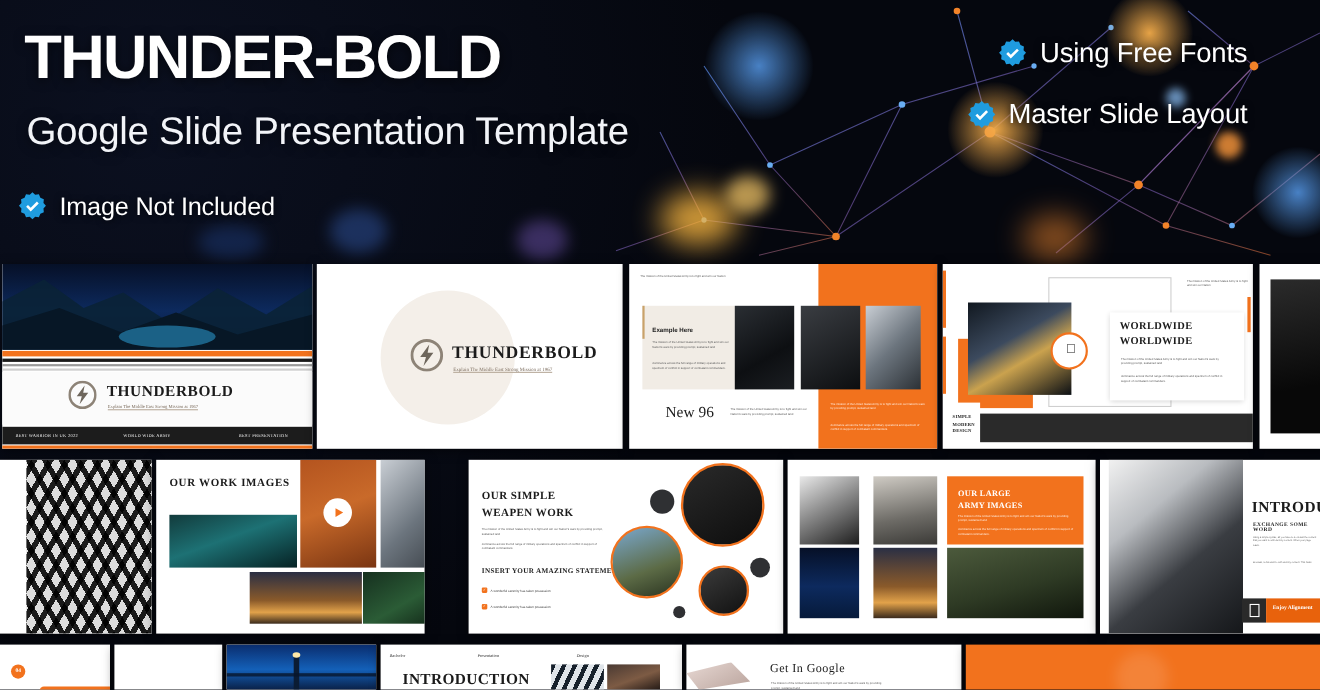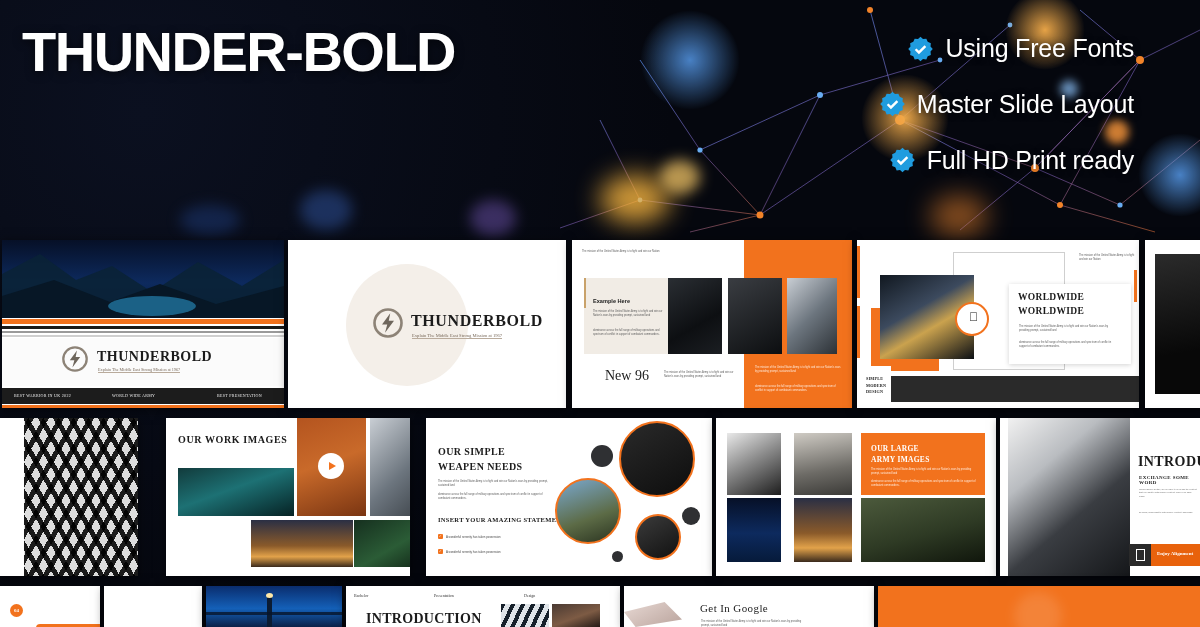--- a/index.html
+++ b/index.html
@@ -26,21 +26,21 @@
   .subtitle { position:absolute; left:24px; top:100px; color:#f2f4f8; font-size:35px;
     font-weight:300; letter-spacing:-.3px; text-shadow:0 2px 10px rgba(0,0,0,.6); }
 
   .badge-row { position:absolute; display:flex; align-items:center; gap:11px; }
   .badge-row .lbl { color:#fff; font-size:24px; font-weight:400; letter-spacing:-.2px;
     text-shadow:0 1px 7px rgba(0,0,0,.75); white-space:nowrap; }
   .chk { width:27px; height:27px; flex:0 0 27px; position:relative; }
   .chk svg { display:block; width:27px; height:27px; }
 
   .feat { right:66px; }
-  .feat.f0 { top:34px;align-items:flex-end; } .feat.f1 { top:90px; } .feat.f2 { top:146px; }
+  .feat.f0 { top:34px; } .feat.f1 { top:90px; } .feat.f2 { top:146px; }
   .feat .lbl { font-size:25px; }
   .notinc { left:16px; top:174px; }
   .notinc .lbl { font-size:23px; }
 
   
   .slide { position:absolute; background:#fff; overflow:hidden;
     box-shadow:0 2px 10px rgba(0,0,0,.55); }
 
   .row1 { top:240px; height:168px; }
   .row2 { top:418px; height:158px; }
@@ -156,48 +156,49 @@
   <div class="bokeh" style="left:660px;top:160px;width:40px;height:34px;background:#ffcf6b;opacity:.7"></div>
   <div class="bokeh xl" style="left:930px;top:195px;width:58px;height:42px;background:#d97a2a;opacity:.6"></div>
   <div class="bokeh" style="left:300px;top:190px;width:52px;height:40px;background:#2d4f96;opacity:.55"></div>
   <div class="bokeh" style="left:470px;top:200px;width:46px;height:36px;background:#7a5bbf;opacity:.45"></div>
   <div class="bokeh s" style="left:1105px;top:120px;width:24px;height:24px;background:#ff9a3c;opacity:.8"></div>
   <div class="bokeh s" style="left:1060px;top:80px;width:18px;height:18px;background:#8fc6ff;opacity:.7"></div>
   <div class="bokeh" style="left:180px;top:205px;width:60px;height:30px;background:#1d3a78;opacity:.5"></div>
 
   <div class="hero">
     <div class="title">THUNDER-BOLD</div>
-
+    <div class="subtitle">Google Slide Presentation Template</div>
+
+    <div class="badge-row notinc">
+      <span class="chk">
+        <svg viewBox="0 0 24 24">
+            <path fill="#1f9cdf" d="M12 .7l2.2 2 3-.3 1.2 2.8 2.8 1.2-.3 3 2 2.2-2 2.2.3 3-2.8 1.2-1.2 2.8-3-.3-2.2 2-2.2-2-3 .3-1.2-2.8-2.8-1.2.3-3-2-2.2 2-2.2-.3-3 2.8-1.2L6.8 2.4l3 .3z"></path>
+            <path fill="#fff" d="M10.6 16.2L6.9 12.5l1.5-1.5 2.2 2.2 5-5 1.5 1.5z"></path>
+          </svg>
+      </span>
+      <span class="lbl">Image Not  Included</span>
+    </div>
 
     <div class="badge-row feat f0">
       <span class="chk">
         <svg viewBox="0 0 24 24">
             <path fill="#1f9cdf" d="M12 .7l2.2 2 3-.3 1.2 2.8 2.8 1.2-.3 3 2 2.2-2 2.2.3 3-2.8 1.2-1.2 2.8-3-.3-2.2 2-2.2-2-3 .3-1.2-2.8-2.8-1.2.3-3-2-2.2 2-2.2-.3-3 2.8-1.2L6.8 2.4l3 .3z"></path>
             <path fill="#fff" d="M10.6 16.2L6.9 12.5l1.5-1.5 2.2 2.2 5-5 1.5 1.5z"></path>
           </svg>
       </span>
       <span class="lbl">Using Free Fonts</span>
     </div>
     <div class="badge-row feat f1">
       <span class="chk">
         <svg viewBox="0 0 24 24">
             <path fill="#1f9cdf" d="M12 .7l2.2 2 3-.3 1.2 2.8 2.8 1.2-.3 3 2 2.2-2 2.2.3 3-2.8 1.2-1.2 2.8-3-.3-2.2 2-2.2-2-3 .3-1.2-2.8-2.8-1.2.3-3-2-2.2 2-2.2-.3-3 2.8-1.2L6.8 2.4l3 .3z"></path>
             <path fill="#fff" d="M10.6 16.2L6.9 12.5l1.5-1.5 2.2 2.2 5-5 1.5 1.5z"></path>
           </svg>
       </span>
       <span class="lbl">Master Slide Layout</span>
-    </div>
-    <div class="badge-row feat f2">
-      <span class="chk">
-        <svg viewBox="0 0 24 24">
-            <path fill="#1f9cdf" d="M12 .7l2.2 2 3-.3 1.2 2.8 2.8 1.2-.3 3 2 2.2-2 2.2.3 3-2.8 1.2-1.2 2.8-3-.3-2.2 2-2.2-2-3 .3-1.2-2.8-2.8-1.2.3-3-2-2.2 2-2.2-.3-3 2.8-1.2L6.8 2.4l3 .3z"></path>
-            <path fill="#fff" d="M10.6 16.2L6.9 12.5l1.5-1.5 2.2 2.2 5-5 1.5 1.5z"></path>
-          </svg>
-      </span>
-      <span class="lbl">Full HD Print ready</span>
     </div>
   </div>
 
   <div class="slide row1" style="left:2px;width:282px;">
     <div class="ph img-night" style="left:0;top:0;width:282px;height:78px;"></div>
     <svg style="position:absolute;left:0;top:0;width:282px;height:78px" viewBox="0 0 282 78" preserveAspectRatio="none">
       <path d="M0,78 L0,34 L38,14 L74,40 L110,26 L150,52 L196,22 L240,46 L282,20 L282,78 Z" fill="#0a2236" opacity=".9"></path>
       <path d="M0,78 L0,56 L52,40 L108,62 L158,44 L214,64 L282,46 L282,78 Z" fill="#071726"></path>
       <ellipse cx="150" cy="66" rx="44" ry="10" fill="#2b9fd6" opacity=".55"></ellipse>
     </svg>
@@ -276,35 +277,35 @@
   </div>
 
   <div class="slide row1" style="left:1145px;width:60px;">
     <div class="ph img-dark" style="left:10px;top:14px;width:46px;height:140px;background:linear-gradient(170deg,#2b2b2b,#080808 70%);"></div>
   </div>
 
   <div class="slide row2" style="left:0;width:138px;">
     <div class="ph img-hex" style="left:24px;top:0;width:114px;height:158px;"></div>
   </div>
 
-  <div class="slide row2" style="left:142px;width:244px;margin-left:24px;">
+  <div class="slide row2" style="left:142px;width:244px;">
     <div class="t serif" style="left:12px;top:16px;font-size:10px;font-weight:700;letter-spacing:.6px;">OUR WORK IMAGES</div>
     <div class="ph img-teal" style="left:12px;top:50px;width:116px;height:48px;"></div>
     <div class="ph img-rust" style="left:131px;top:0;width:69px;height:98px;"></div>
     <div class="playbtn" style="left:152px;top:35px;width:26px;height:26px;">
         <span class="tri"></span>
       </div>
     <div class="ph img-steel" style="left:204px;top:0;width:76px;height:98px;"></div>
     <div class="ph img-sun" style="left:85px;top:102px;width:102px;height:47px;"></div>
     <div class="ph img-green" style="left:188px;top:102px;width:92px;height:47px;"></div>
   </div>
 
   <div class="slide row2" style="left:426px;width:286px;">
     <div class="t serif" style="left:12px;top:28px;font-size:10px;font-weight:700;letter-spacing:.4px;">OUR SIMPLE</div>
-    <div class="t serif" style="left:12px;top:43px;font-size:10px;font-weight:700;letter-spacing:.4px;">WEAPEN NEEDS</div>
+    <div class="t serif" style="left:12px;top:43px;font-size:10px;font-weight:700;letter-spacing:.4px;">WEAPEN WORK</div>
     <div class="t tiny" style="left:12px;top:62px;width:110px;">The mission of the United States Army is to fight and win our Nation's wars by providing prompt, sustained land</div>
     <div class="t tiny" style="left:12px;top:75px;width:110px;">dominance across the full range of military operations and spectrum of conflict in support of combatant commanders.</div>
     <div class="t serif" style="left:12px;top:98px;font-size:6.5px;font-weight:700;letter-spacing:.3px;">INSERT YOUR AMAZING STATEMENT</div>
     <div class="bullet" style="left:12px;top:116px;">
       <span class="bx">✓</span>
       <span class="bt">A wonderful serenity has taken possession</span>
     </div>
     <div class="bullet" style="left:12px;top:131px;">
       <span class="bx">✓</span>
       <span class="bt">A wonderful serenity has taken possession</span>

